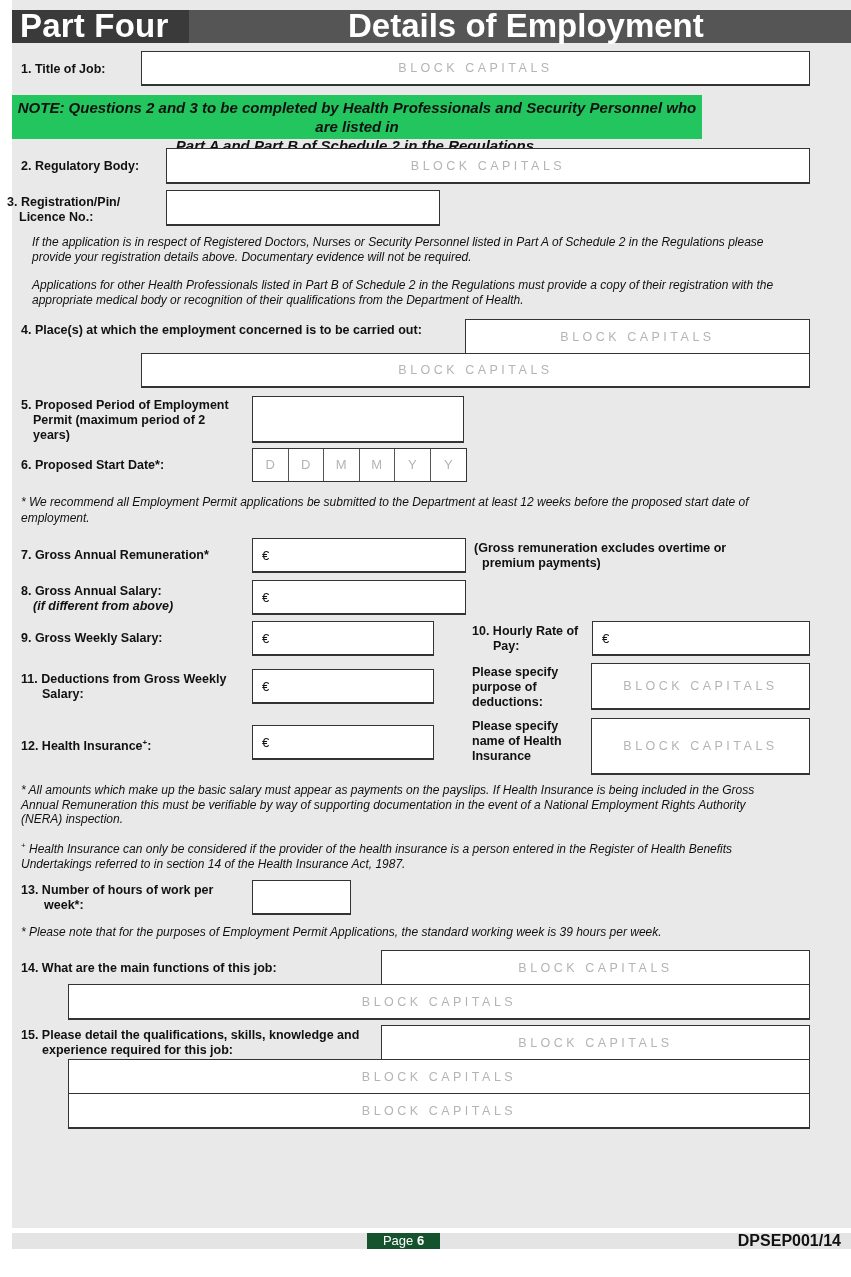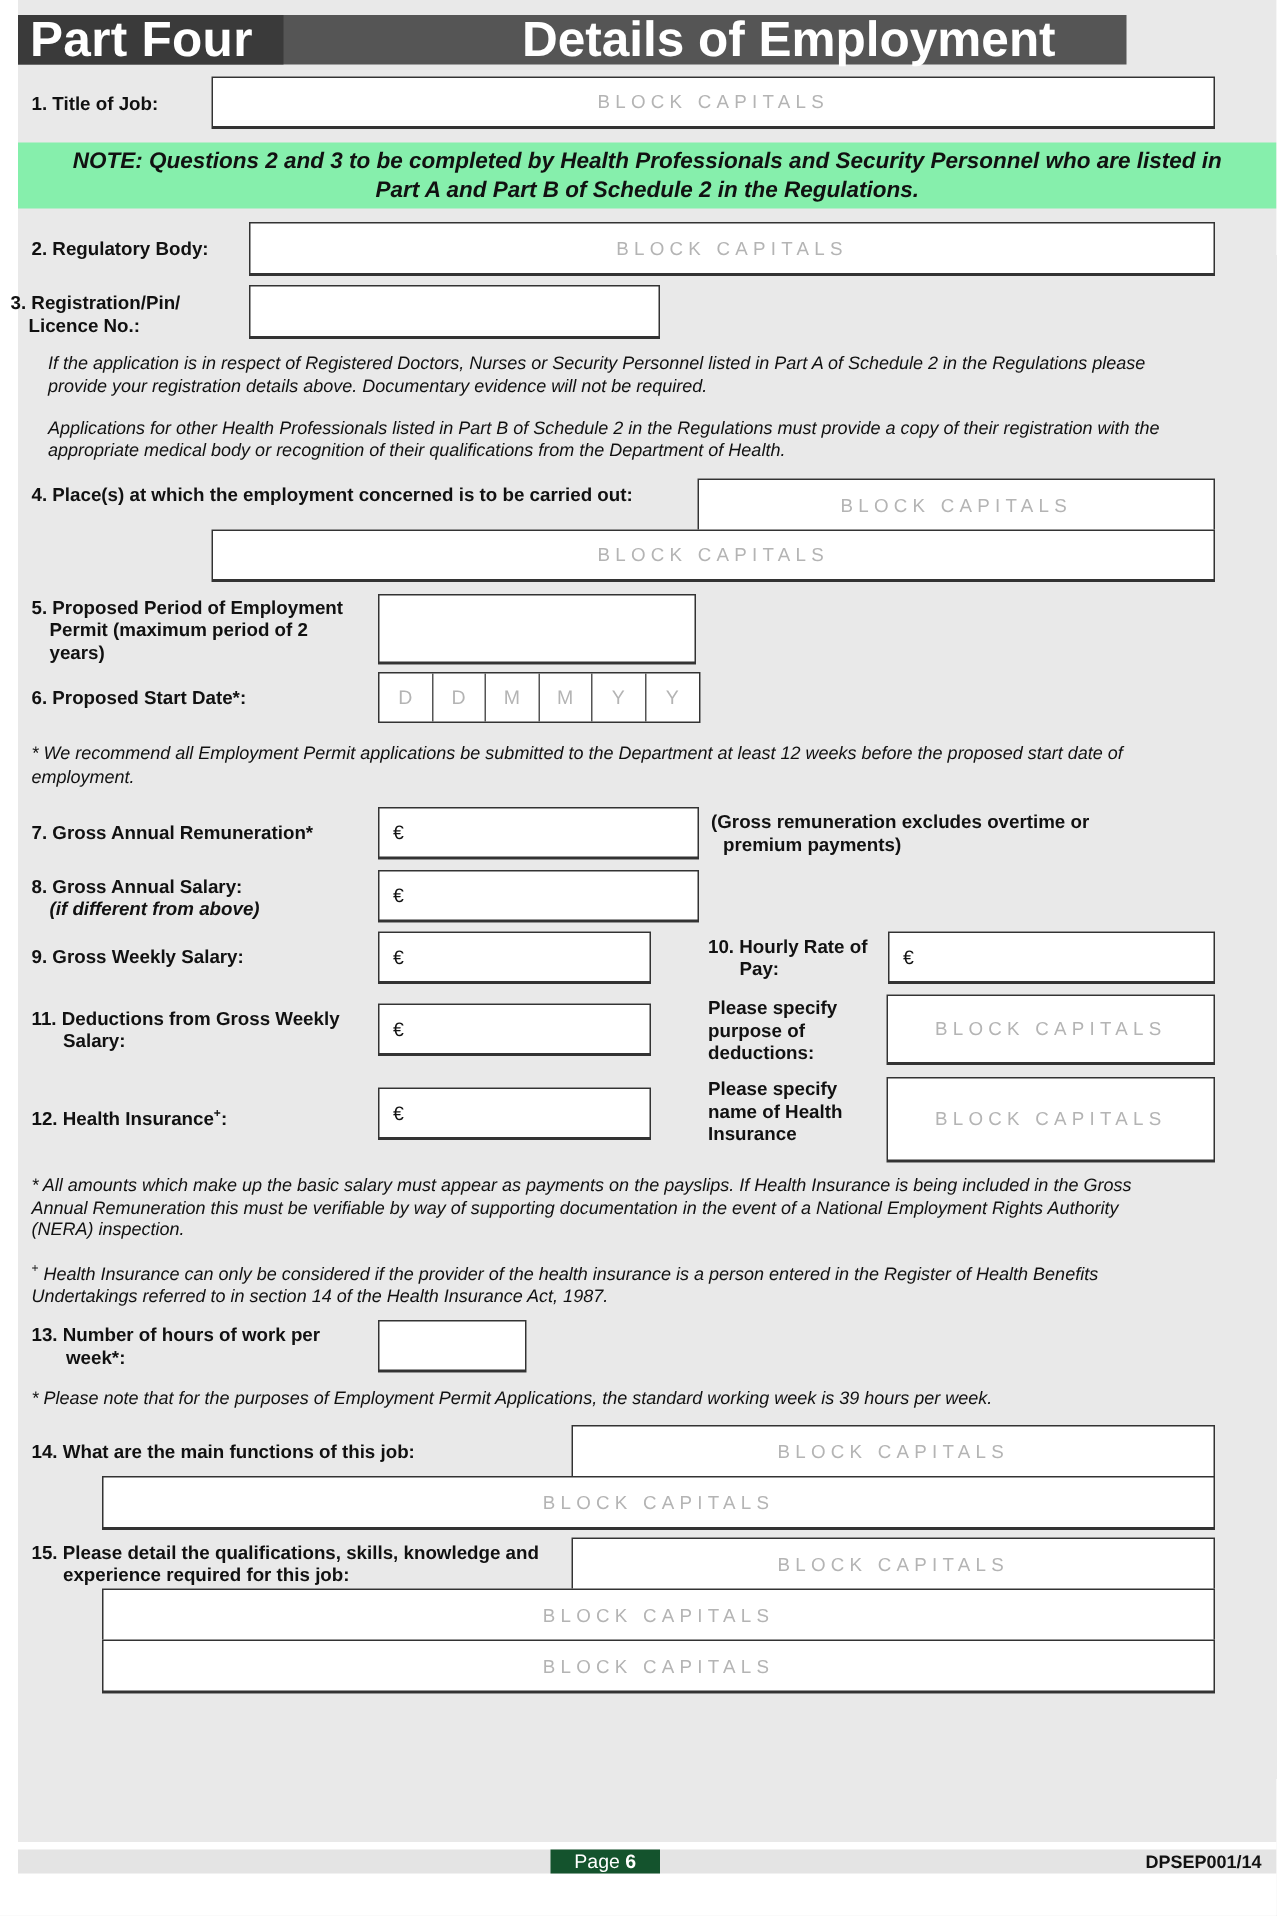--- a/index.html
+++ b/index.html
@@ -1,43 +1,43 @@
 <!DOCTYPE html>
 <html><head>
 <meta charset="utf-8">
 <style>
   * { box-sizing: border-box; margin: 0; padding: 0; }
   html, body { width: 851px; height: 1277px; background: #ffffff; overflow: hidden; }
   body { position: relative; font-family: "Liberation Sans", sans-serif; color: #111; }
 
   .page-bg { position: absolute; left: 12px; top: 0; width: 839px; height: 1228px; background: #e9e9e9; }
 
-  .hdr { position: absolute; left: 12px; top: 10px; width: 739px; height: 33px; background: #555; }
+  .hdr { position: absolute; left: 12px; top: 10px; width: 839px; height: 33px; background: #555; }
   .hdr-left { position: absolute; left: 0; top: 0; width: 177px; height: 33px; background: #3a3a3a; }
   .hdr-left-text { position: absolute; left: 8px; top: -3px; font-size: 33px; font-weight: bold; color: #fff; letter-spacing: 0.2px; }
   .hdr-right-text { position: absolute; left: 336px; top: -3px; font-size: 33px; font-weight: bold; color: #fff; }
   .lbl { position: absolute; font-size: 12.5px; font-weight: bold; line-height: 15px; color: #111; }
   .lbl .ind { padding-left: 12px; display: block; }
   .note-i { position: absolute; font-size: 12px; font-style: italic; line-height: 14.5px; color: #111; }
 
   .box { position: absolute; background: #fff; border: 1px solid #333; border-bottom-width: 2px; border-right-width: 1.5px; }
   .ph { position: absolute; left: 0; right: 0; top: 50%; transform: translateY(-50%); text-align: center; font-size: 12.5px; letter-spacing: 3.5px; color: #b4b4b4; }
   .euro { position: absolute; left: 9px; top: 50%; transform: translateY(-50%); font-size: 13px; color: #111; }
 
-  .note-band { position: absolute; left: 12px; top: 95px; width: 839px; height: 44px; background: #86efac; }
+  .note-band { position: absolute; left: 12px; top: 95px; width: 690px; height: 44px; background: #22c55e; }
   .note-band-text { position: absolute; left: 0; right: 0; top: 3px; text-align: center; font-size: 15px; font-weight: bold; font-style: italic; line-height: 19px; color: #111; }
 
   .date-row { position: absolute; left: 252px; top: 448px; height: 34px; display: flex; border: 1px solid #333; background: #fff; }
   .date-cell { width: 35.5px; height: 32px; border-right: 1px solid #555; text-align: center; line-height: 32px; font-size: 13px; color: #b4b4b4; }
   .date-cell:last-child { border-right: none; }
 
   .footer-bar { position: absolute; left: 12px; top: 1233px; width: 839px; height: 16px; background: #e4e4e4; }
   .page-tag { position: absolute; left: 367px; top: 1233px; width: 73px; height: 16px; background: #14532d; color: #fff; font-size: 13px; line-height: 16px; text-align: center; }
   .page-tag b { font-weight: bold; }
-  .doc-code { position: absolute; right: 10px; top: 1233px; font-size: 12px; font-weight: bold; line-height: 16px; color: #111; }
+  .doc-code { position: absolute; right: 10px; top: 1233px; font-size: 16px; font-weight: bold; line-height: 16px; color: #111; }
   .sup { font-size: 8px; vertical-align: super; line-height: 0; }
 </style>
 </head>
 <body>
 
 <div class="page-bg"></div>
 
 <div class="hdr">
   <div class="hdr-left">
     <span class="hdr-left-text">Part Four</span>

